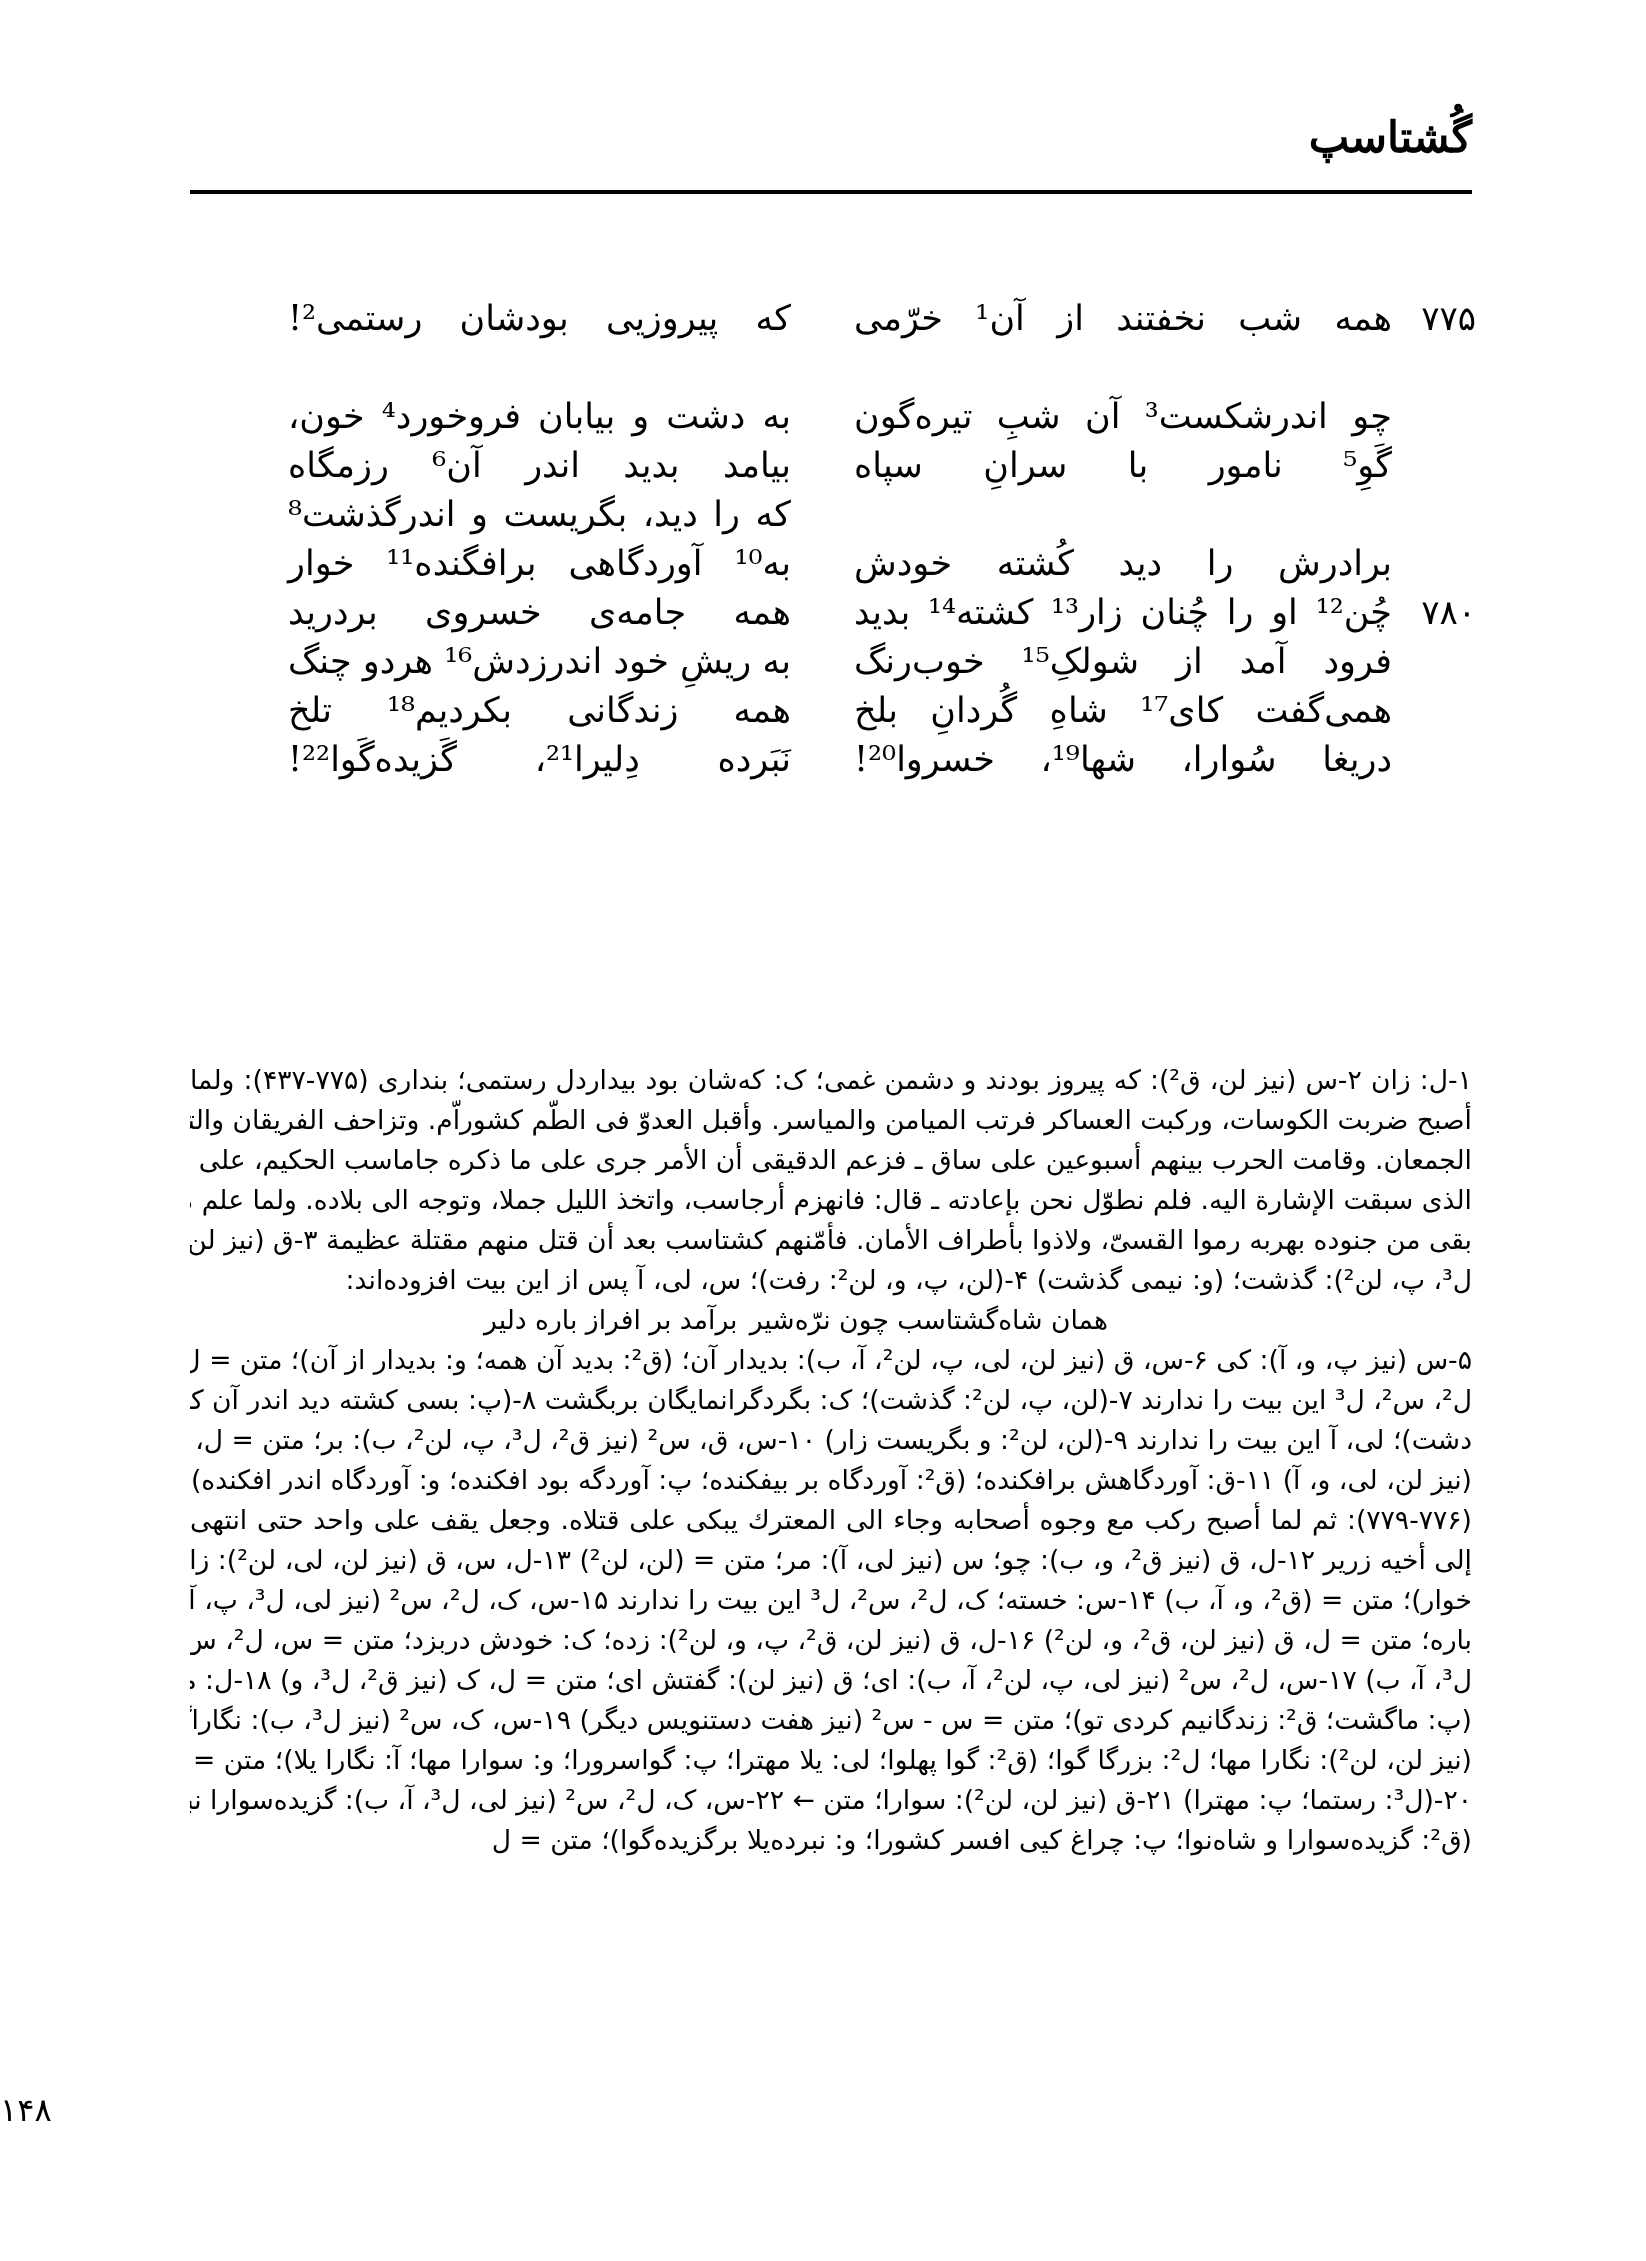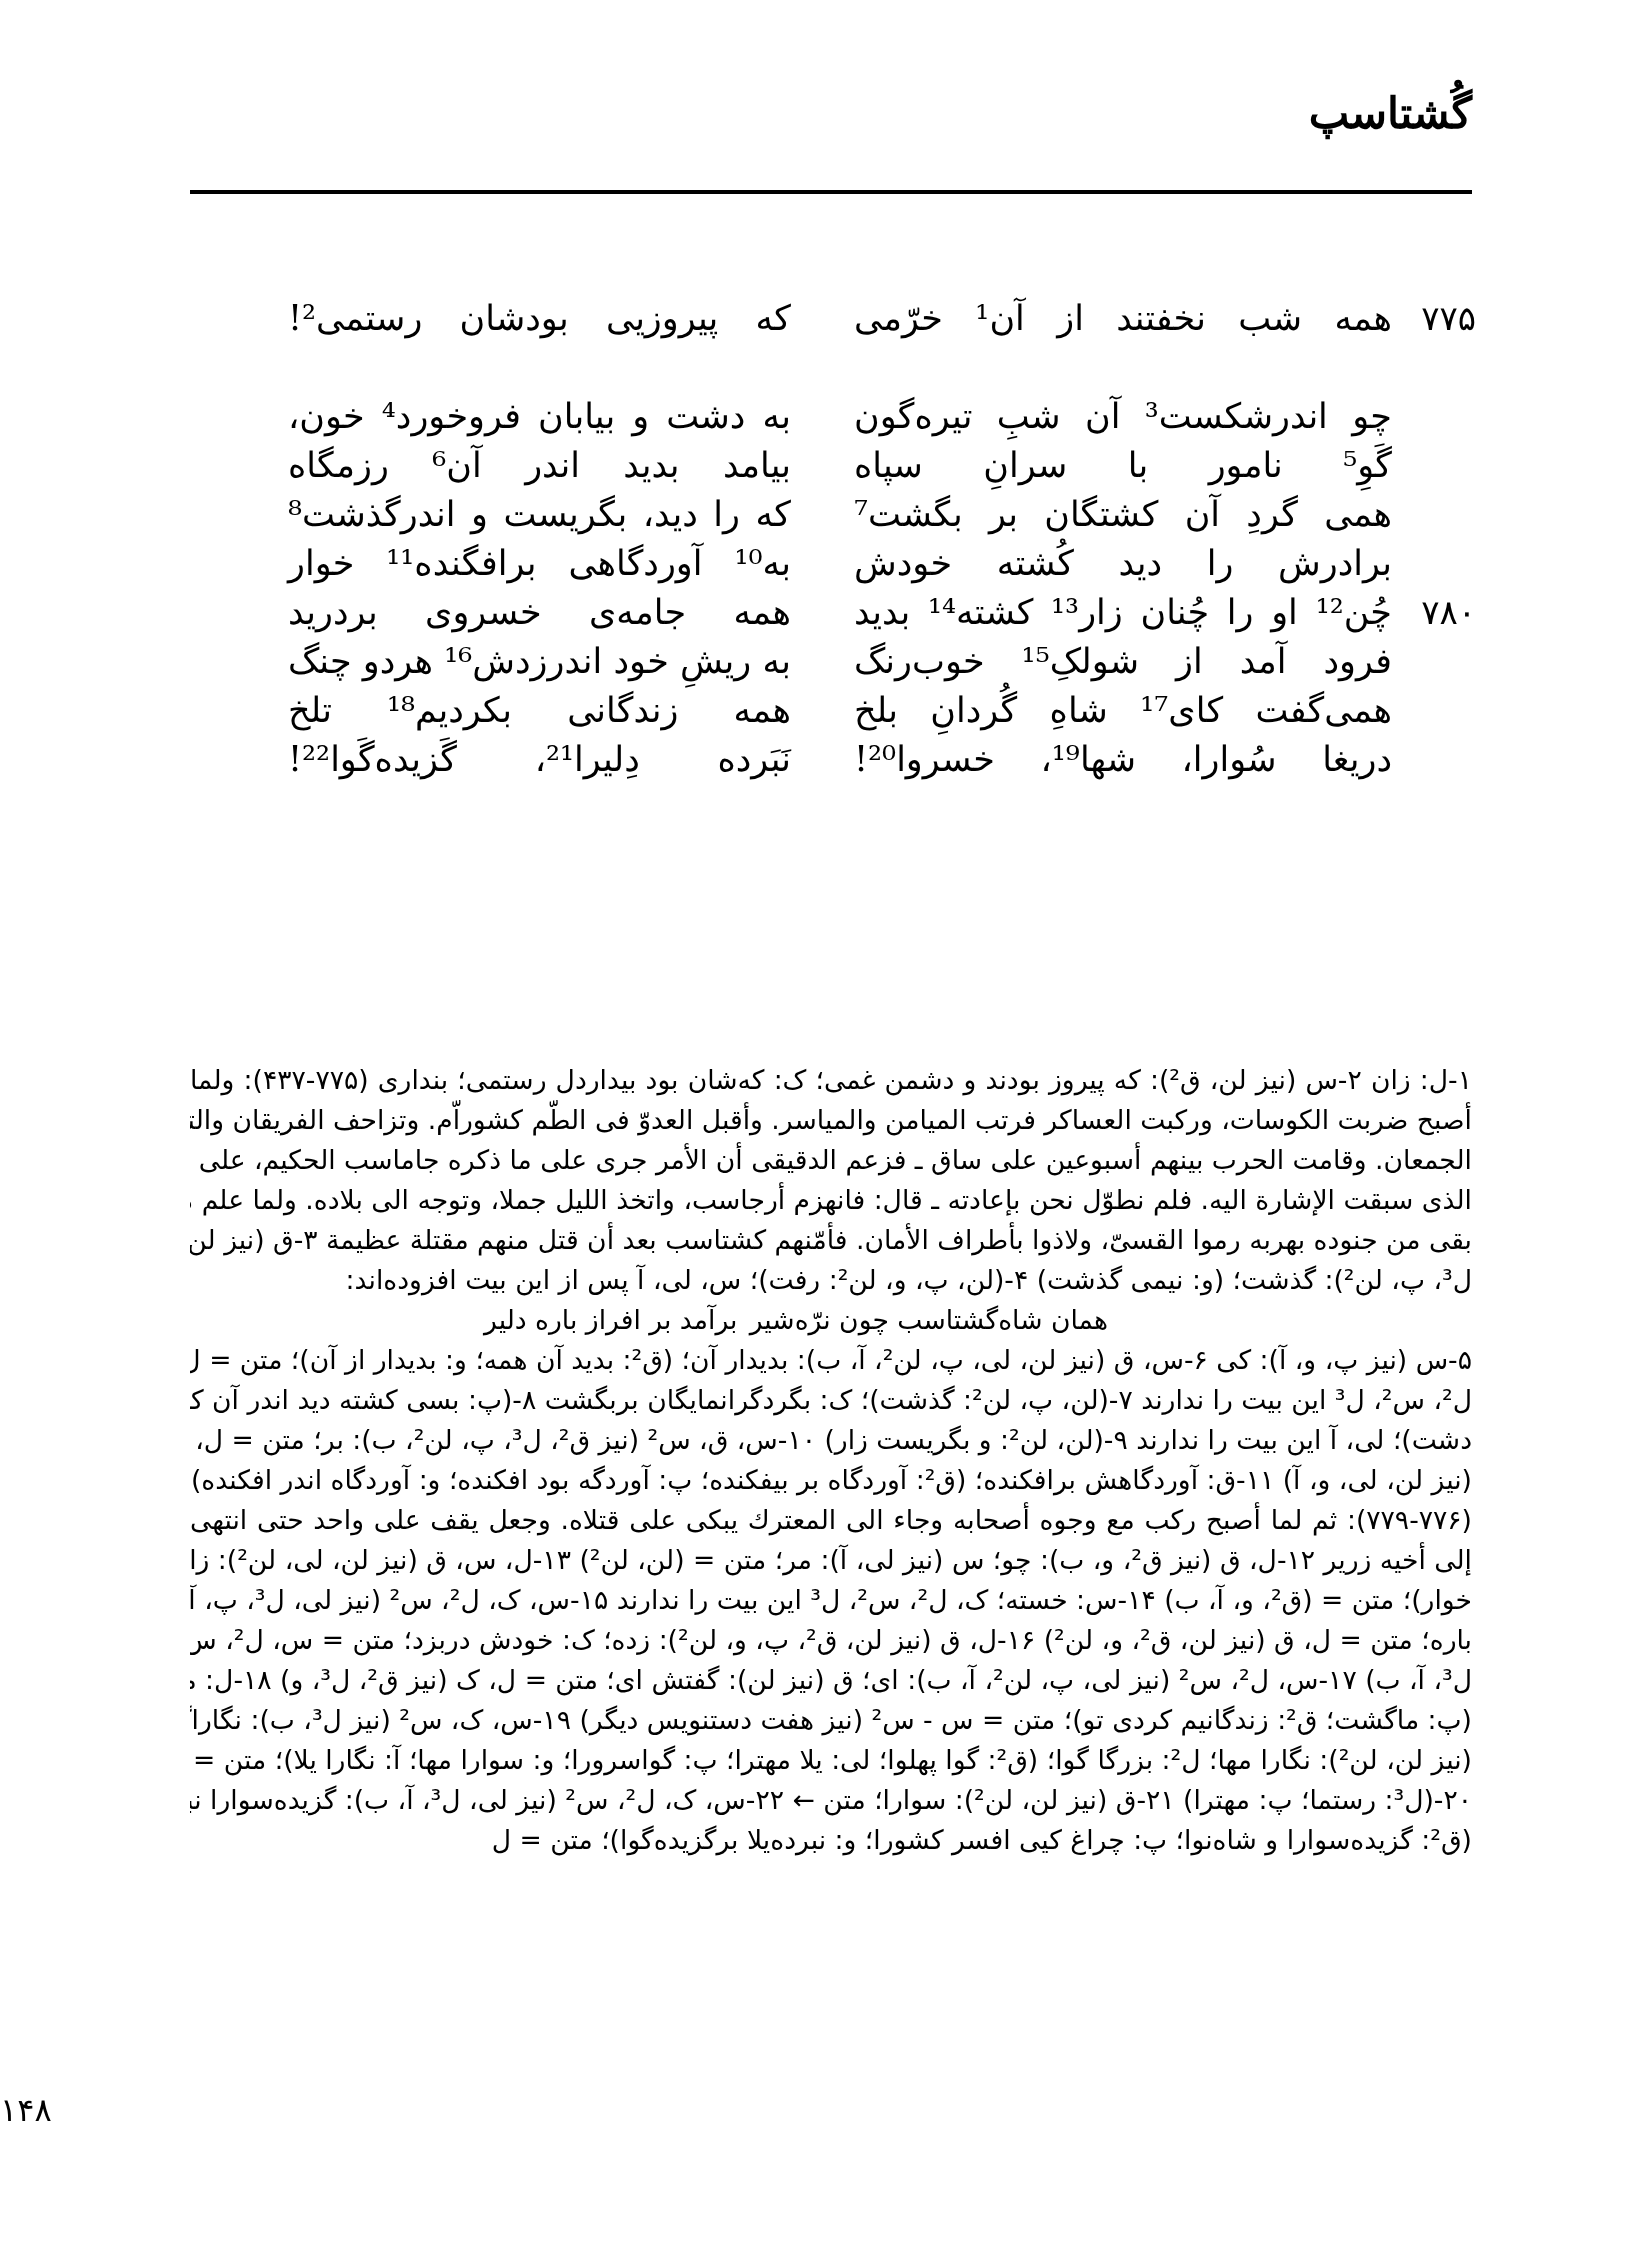--- a/index.html
+++ b/index.html
@@ -1,21 +1,21 @@
 <!DOCTYPE html>
 <html style="font-size:11.2px"><head>
 <meta charset="utf-8">
 <style>
   html, body { margin: 0; padding: 0; background: #ffffff; }
   body {
     width: 1647px; height: 2261px; position: relative; overflow: hidden;
     font-family: "DejaVu Serif", "Liberation Serif", serif; color: #000;
   }
   .page-title {
-    position: absolute; right: 175px; top: 88px;
+    position: absolute; right: 175px; top: 112px;
     font-size: 43px; font-weight: bold; direction: rtl;
     font-family: "DejaVu Serif", serif;
   }
   .header-rule {
     position: absolute; left: 190px; width: 1282px; top: 190px; height: 3.5px; background: #000;
   }
   .verses {
     position: absolute; left: 280px; width: 1196px; top: 294px; direction: rtl;
   }
   .verse-row {
@@ -64,21 +64,20 @@
       <span class="hemi hemi-right">چو اندرشکست³ آن شبِ تیره‌گون</span>
       <span class="hemi hemi-left">به دشت و بیابان فروخورد⁴ خون،</span>
     </div>
     <div class="verse-row" style="top: 147px;">
       <span class="verse-num"></span>
       <span class="hemi hemi-right">گَوِ⁵ نامور با سرانِ سپاه</span>
       <span class="hemi hemi-left">بیامد بدید اندر آن⁶ رزمگاه</span>
     </div>
     <div class="verse-row" style="top: 196px;">
       <span class="verse-num"></span>
-      <span class="hemi hemi-right">همی گردِ آن کشتگان بر بگشت⁷</span>
       <span class="hemi hemi-left">که را دید، بگریست و اندرگذشت⁸</span>
     </div>
     <div class="verse-row" style="top: 245px;">
       <span class="verse-num"></span>
       <span class="hemi hemi-right">برادرش را دید کُشته خودش</span>
       <span class="hemi hemi-left">به¹⁰ آوردگاهی برافگنده¹¹ خوار</span>
     </div>
     <div class="verse-row" style="top: 294px;">
       <span class="verse-num">۷۸۰</span>
       <span class="hemi hemi-right">چُن¹² او را چُنان زار¹³ کشته¹⁴ بدید</span>

